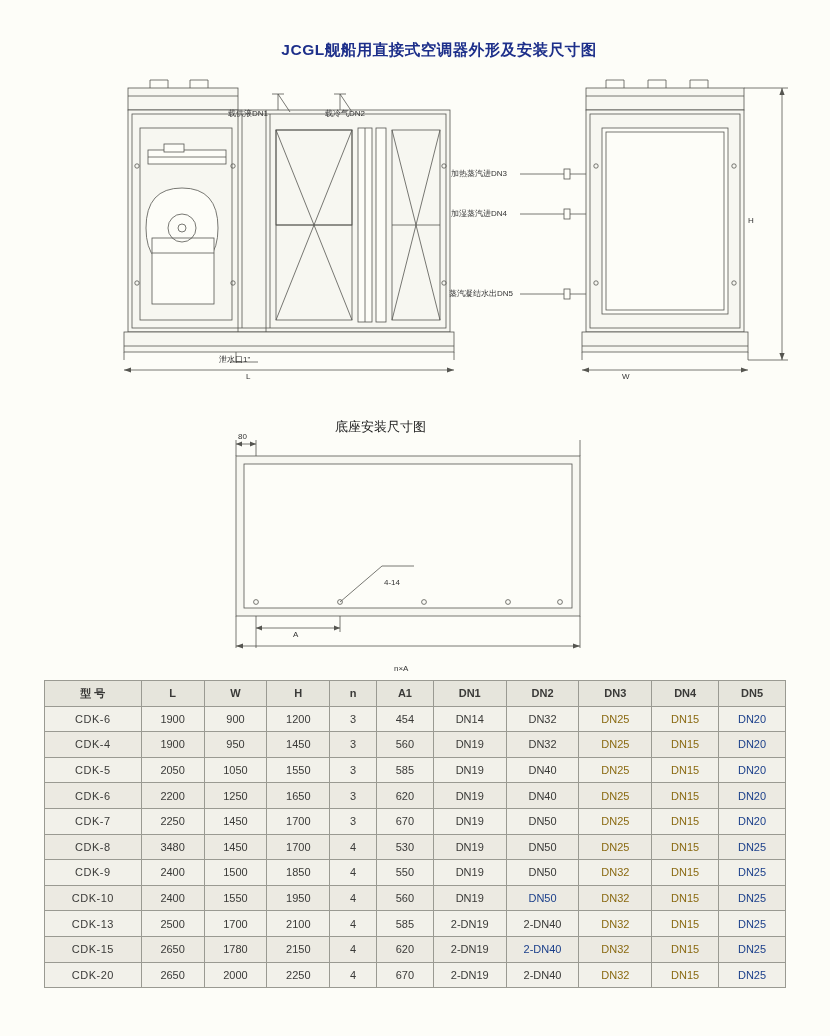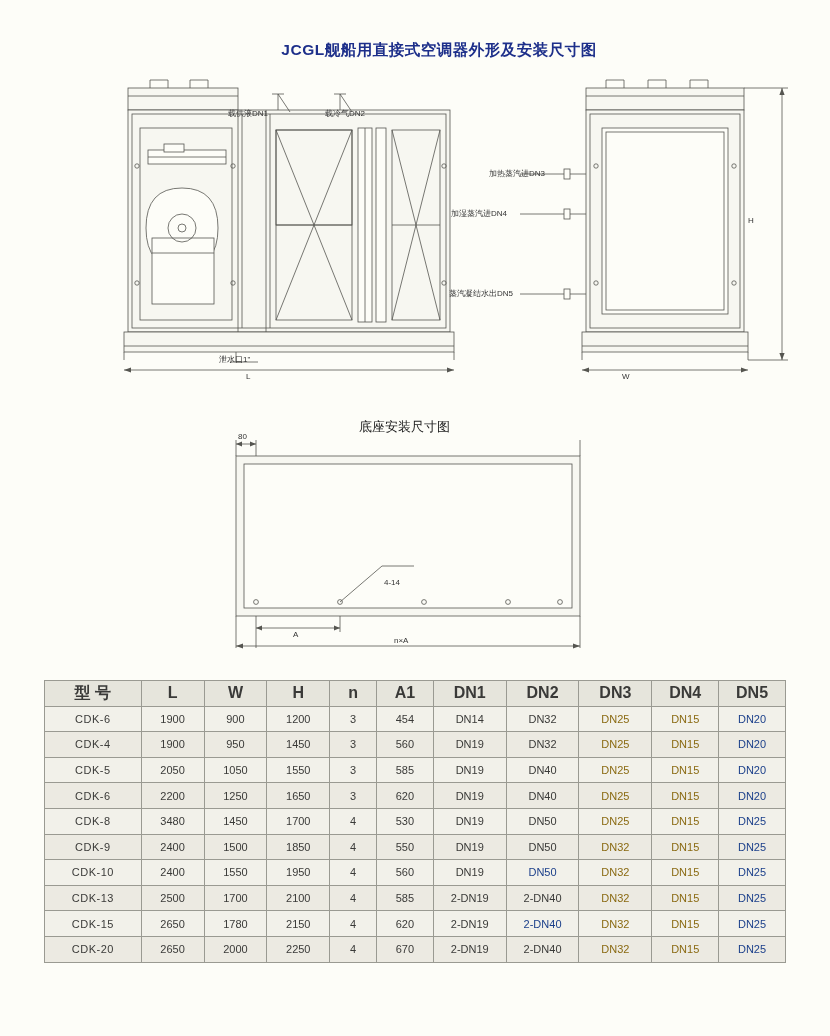--- a/index.html
+++ b/index.html
@@ -9,21 +9,21 @@
     font-family:"Liberation Sans","DejaVu Sans",sans-serif;
     position:relative;
     overflow:hidden;
   }
   .title{
     position:absolute;top:40px;left:0;width:830px;text-align:center;
     color:#1d2f8a;font-weight:bold;font-size:15.5px;letter-spacing:0.5px;padding-left:24px;
   }
   .sub-title{
     position:absolute;top:418px;left:0;width:761px;text-align:center;
-    color:#222;font-size:13px;margin-left:24px;
+    color:#222;font-size:13px;
   }
   
   .drawing{position:absolute;top:78px;left:0;width:830px;height:320px;padding-left:40px;}
   .bottom-drawing{position:absolute;top:432px;left:0;width:830px;height:240px;}
   svg{display:block;}
   .lbl{
     position:absolute;font-size:8px;color:#333;white-space:nowrap;
     font-family:"Liberation Sans","DejaVu Sans",sans-serif;
   }
   
@@ -31,21 +31,21 @@
   table{border-collapse:collapse;width:742px;background:#efeee7;}
   th,td{
     border:1px solid #9a9a92;
     text-align:center;
     font-size:11px;
     color:#3a3a38;
     height:24.6px;
     padding:0;
     font-family:"Liberation Sans","DejaVu Sans",sans-serif;
   }
-  thead th{background:#e6e5dc;font-size:16px;color:#3a3a38;}
+  thead th{background:#e6e5dc;font-size:11px;color:#3a3a38;}
   tbody tr:nth-child(odd){background:#f2f1ea;}
   tbody tr:nth-child(even){background:#eceae2;}
   td.model{letter-spacing:0.5px;}
   .c-dn3{color:#8a6a12;}
   .c-dn4{color:#8a6a12;}
   .c-dn5{color:#1b3f8a;}
   .c-dn2{color:#1b3f8a;}
 </style>
 </head>
 <body>
@@ -171,21 +171,21 @@
       <line x1="480" y1="96" x2="524" y2="96"></line>
       <line x1="480" y1="136" x2="524" y2="136"></line>
       <line x1="480" y1="216" x2="524" y2="216"></line>
 
       <line x1="196" y1="284" x2="218" y2="284"></line>
     </g>
   </svg>
 
   <div class="lbl" style="left:228px;top:30px;">载供液DN1</div>
   <div class="lbl" style="left:325px;top:30px;">载冷气DN2</div>
-  <div class="lbl" style="left:451px;top:90px;margin-left:38px;">加热蒸汽进DN3</div>
+  <div class="lbl" style="left:451px;top:90px;">加热蒸汽进DN3</div>
   <div class="lbl" style="left:451px;top:130px;">加湿蒸汽进DN4</div>
   <div class="lbl" style="left:449px;top:210px;">蒸汽凝结水出DN5</div>
   <div class="lbl" style="left:219px;top:276px;">泄水口1"</div>
   <div class="lbl" style="left:246px;top:294px;">L</div>
   <div class="lbl" style="left:622px;top:294px;">W</div>
   <div class="lbl" style="left:748px;top:138px;">H</div>
 </div>
 
 <div class="sub-title">底座安装尺寸图</div>
 
@@ -223,21 +223,21 @@
       <path d="M340 196 l-6 -2.4 l0 4.8 z" fill="#555550" stroke="none"></path>
 
       <line x1="236" y1="214" x2="580" y2="214"></line>
       <path d="M236 214 l7 -2.6 l0 5.2 z" fill="#555550" stroke="none"></path>
       <path d="M580 214 l-7 -2.6 l0 5.2 z" fill="#555550" stroke="none"></path>
     </g>
   </svg>
   <div class="lbl" style="left:238px;top:0px;">80</div>
   <div class="lbl" style="left:384px;top:146px;">4-14</div>
   <div class="lbl" style="left:293px;top:198px;">A</div>
-  <div class="lbl" style="left:394px;top:204px;">n×A</div>
+  <div class="lbl" style="left:394px;top:232px;">n×A</div>
 </div>
 
 <div class="tbl-wrap">
   <table>
     <thead>
       <tr>
         <th style="width:96px;">型 号</th>
         <th style="width:62px;">L</th>
         <th style="width:62px;">W</th>
         <th style="width:62px;">H</th>
@@ -297,20 +297,33 @@
           <td>1650</td>
           <td>3</td>
           <td>620</td>
           <td>DN19</td>
           <td>DN40</td>
           <td class="c-dn3">DN25</td>
           <td class="c-dn4">DN15</td>
           <td class="c-dn5">DN20</td>
         </tr>
       <tr>
+          <td class="model">CDK-7</td>
+          <td>2250</td>
+          <td>1450</td>
+          <td>1700</td>
+          <td>3</td>
+          <td>670</td>
+          <td>DN19</td>
+          <td>DN50</td>
+          <td class="c-dn3">DN25</td>
+          <td class="c-dn4">DN15</td>
+          <td class="c-dn5">DN20</td>
+        </tr>
+      <tr>
           <td class="model">CDK-8</td>
           <td>3480</td>
           <td>1450</td>
           <td>1700</td>
           <td>4</td>
           <td>530</td>
           <td>DN19</td>
           <td>DN50</td>
           <td class="c-dn3">DN25</td>
           <td class="c-dn4">DN15</td>

